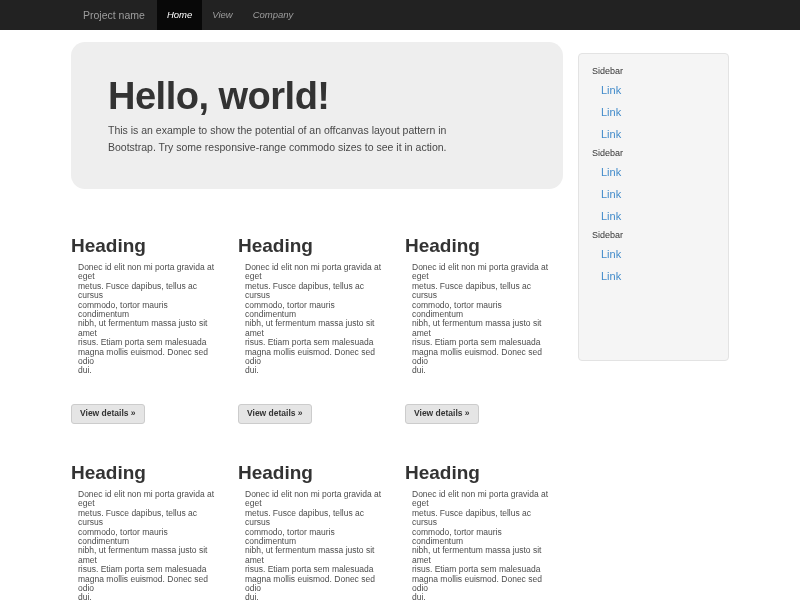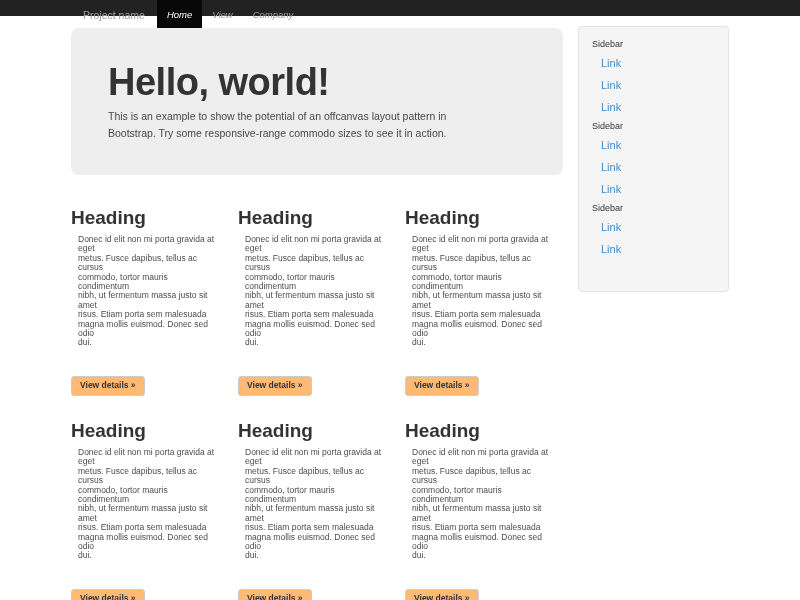--- a/index.html
+++ b/index.html
@@ -6,21 +6,21 @@
   html, body {
     margin: 0; padding: 0;
     width: 800px; height: 600px;
     background: #fff;
     font-family: "Liberation Sans", "DejaVu Sans", sans-serif;
     overflow: hidden;
     color: var(--text-dark, #333);
   }
   
   .navbar {
-    width: 800px; height: 16px;
+    width: 800px; height: 30px;
     background: var(--navbar-bg, #222);
   }
   .navbar-container {
     width: 658px; height: 30px;
     margin: 0 auto;
     display: flex; align-items: stretch;
   }
   .brand {
     display: block;
     line-height: 30px;
@@ -45,21 +45,21 @@
   
   .page { width: 658px; margin: 0 auto; }
   .content-row { display: flex; align-items: flex-start; }
   .main-col { flex: 0 0 492px; width: 492px; }
   .side-col { width: 151px; margin-left: 15px; }
   
   .jumbotron {
     margin-top: 12px;
     height: 147px;
     background: var(--jumbotron-bg, #eee);
-    border-radius: 8px;
+    border-radius: 14px;
     padding: 22px 37px;
     overflow: hidden;
   }
   .jumbotron h1 {
     font-size: 38px;
     line-height: 40px;
     font-weight: bold;
     letter-spacing: -0.5px;
     margin: 12px 0 6px;
     color: var(--text-dark, #333);
@@ -73,48 +73,48 @@
   }
   
   .cards-row { display: flex; margin-top: 28px; }
   .cards-row.second { margin-top: 20px; }
   .card { width: 152px; margin-right: 15px; }
   .card:last-child { margin-right: 0; }
   .card h2 {
     font-size: 19px;
     line-height: 21px;
     font-weight: bold;
-    margin: 4px 0 7px;
+    margin: 18px 0 7px;
     color: var(--text-dark, #333);
   }
   .card-p {
     margin: 7px;
     font-size: 8.5px;
     line-height: 9.4px;
     color: var(--text-body, #4d4d4d);
     white-space: pre-line;
   }
   .btn {
     display: inline-block;
     margin-top: 21px;
     padding: 3px 8px 4px;
     font-size: 8.5px;
     line-height: 11px;
     font-weight: bold;
     color: var(--text-dark, #333);
-    background: #fdba74;
+    background: #e5e5e5;
     border: 1px solid var(--button-border, #ccc);
     border-radius: 3px;
     text-decoration: none;
     cursor: pointer;
   }
   
   .sidebar-panel {
-    margin-top: 10px;
-    height: 266px;
+    margin-top: 23px;
+    height: 308px;
     background: var(--panel-bg, #f5f5f5);
     border: 1px solid var(--panel-border, #e3e3e3);
     border-radius: 4px;
     padding: 9px 0 0;
   }
   .side-list { list-style: none; margin: 0; padding: 0; }
   .side-header {
     height: 16px; line-height: 16px;
     padding-left: 13px;
     font-size: 9px;

